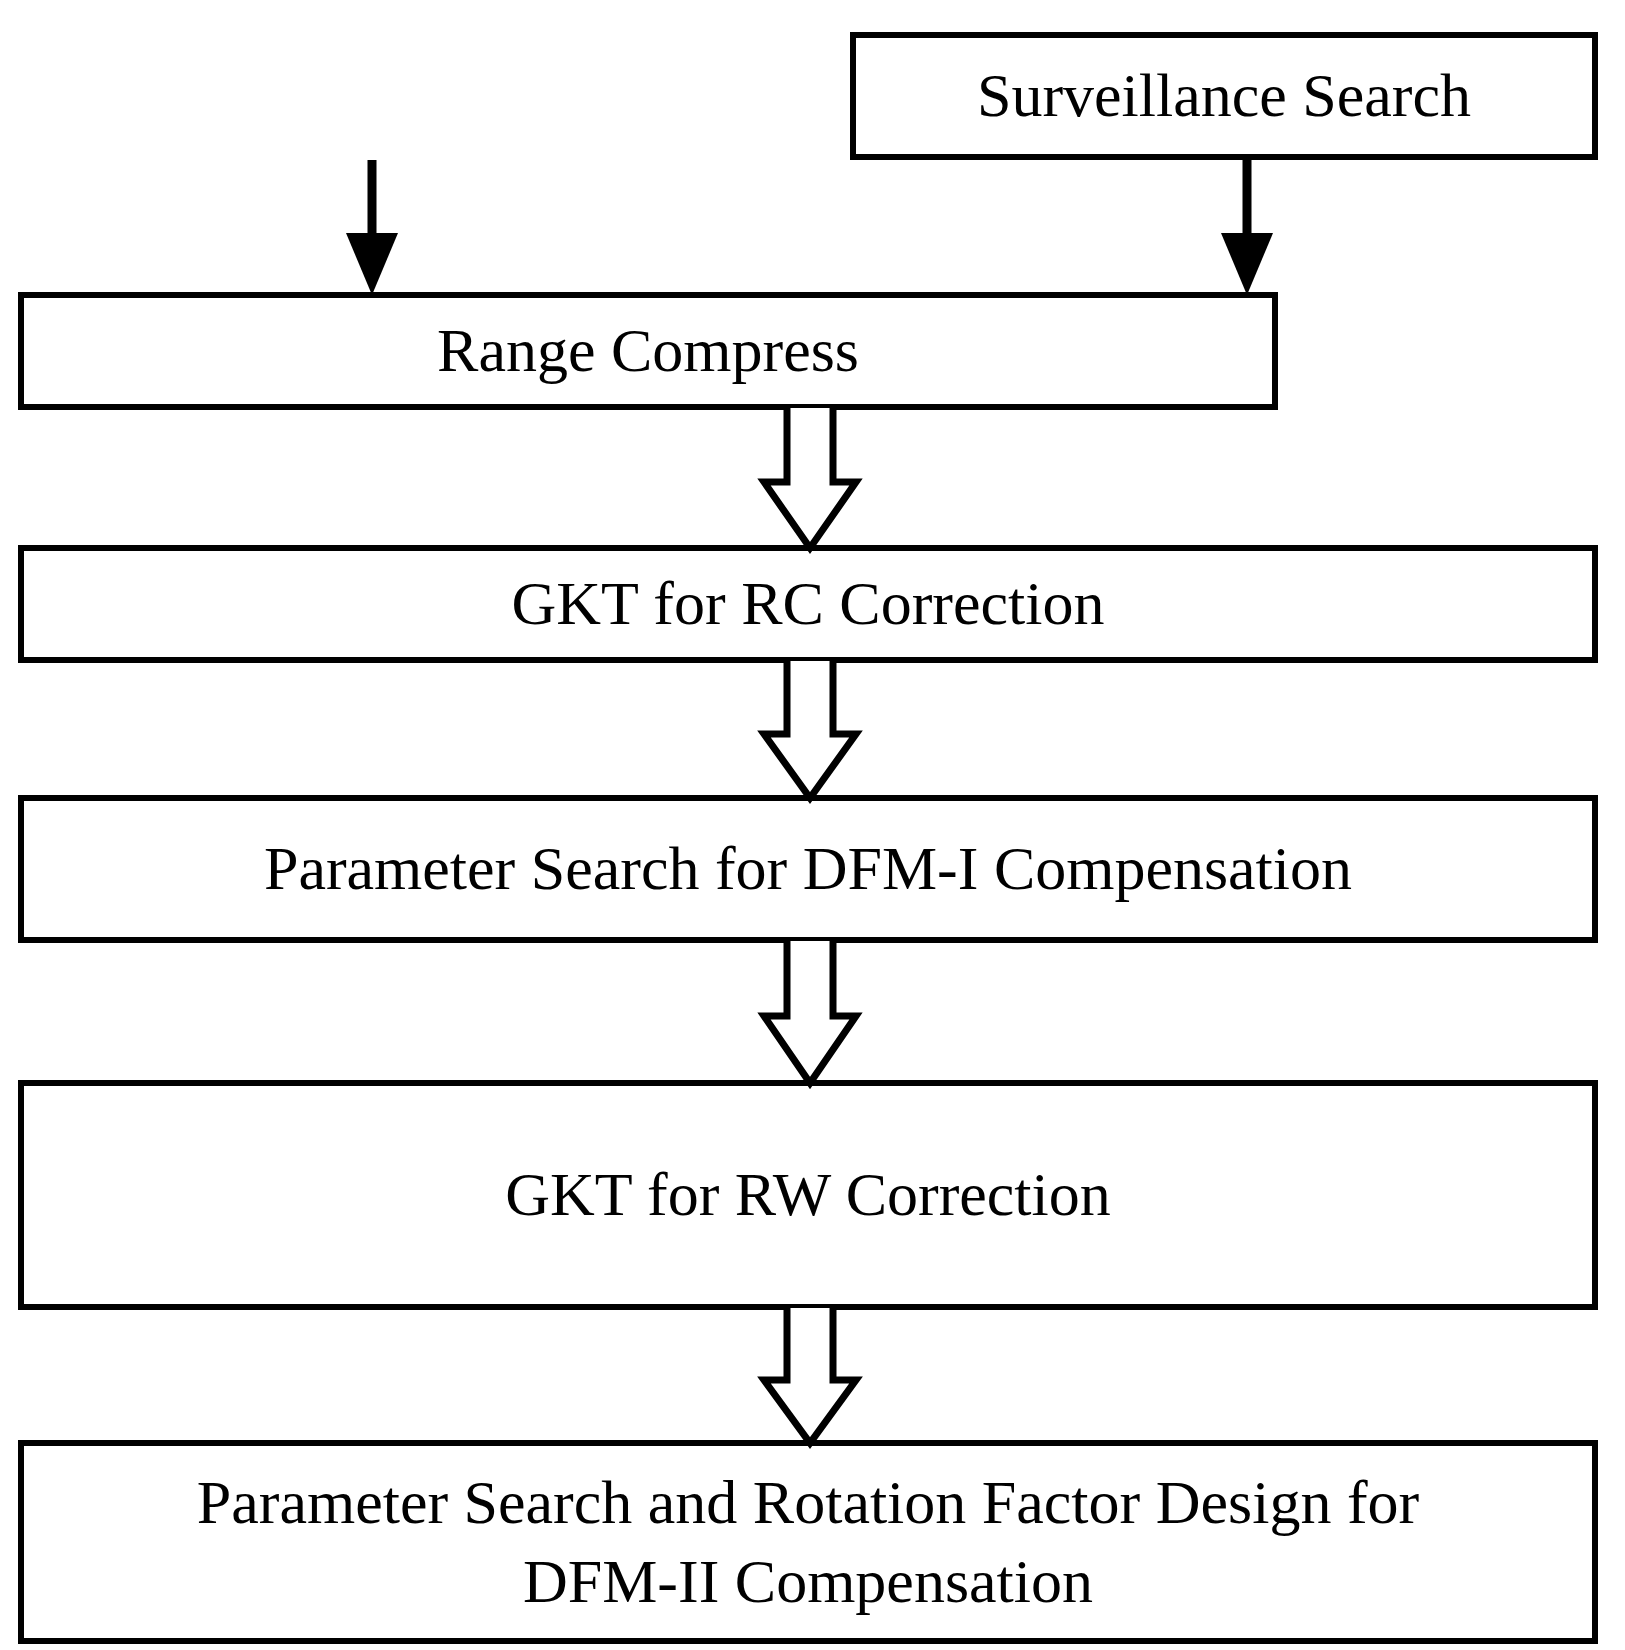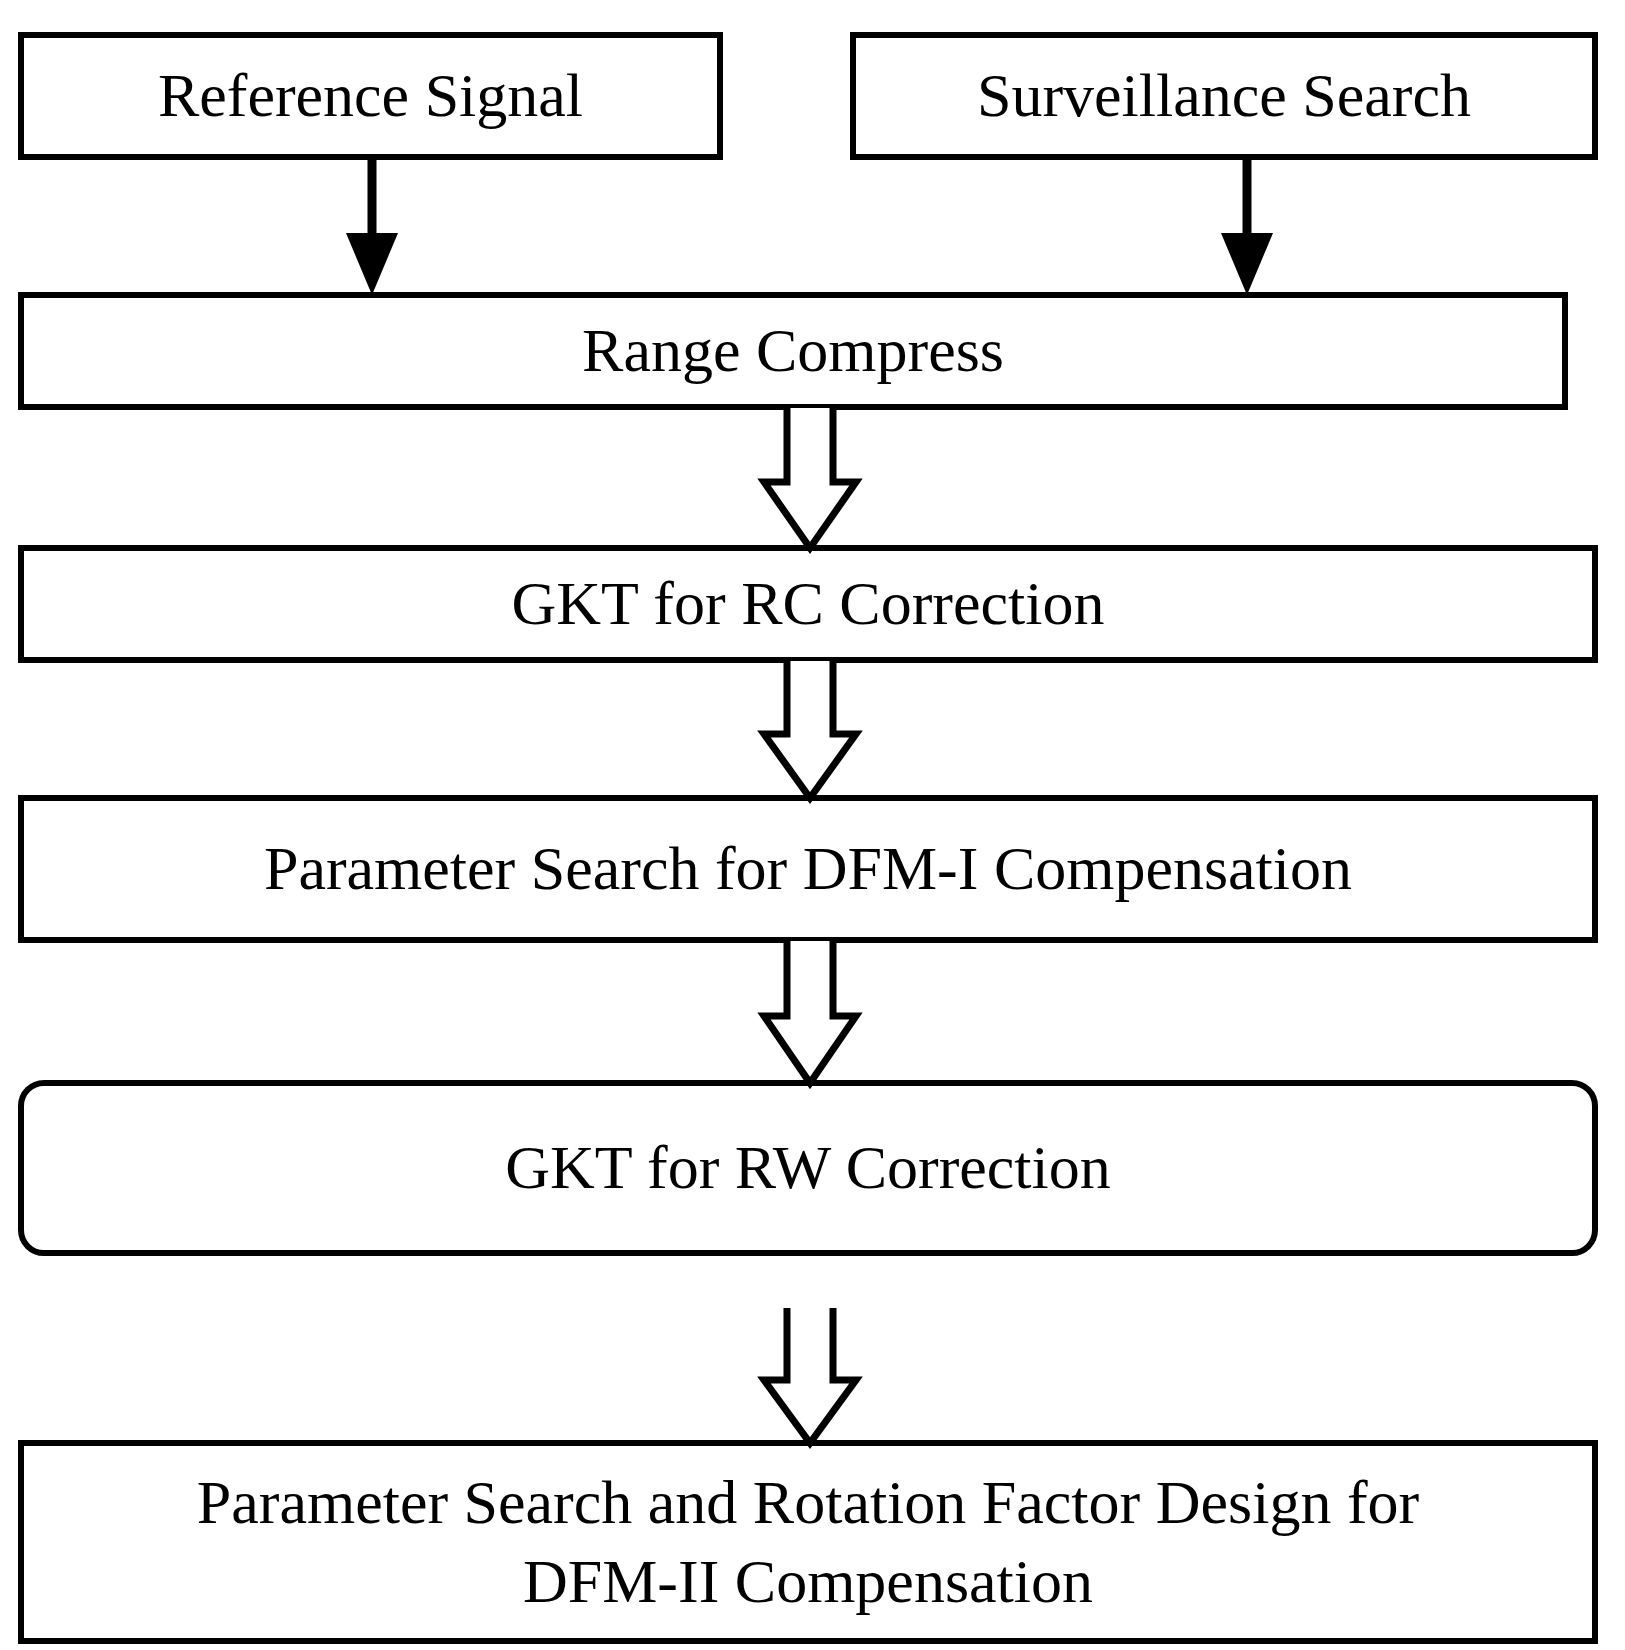--- a/index.html
+++ b/index.html
@@ -38,41 +38,38 @@
     position: absolute;
     overflow: visible;
   }
   .flow-arrow svg { display: block; overflow: visible; }
 </style>
 </head>
 <body>
 
 <div id="canvas">
 
-  <div class="node" style="left: 18px; top: 32px; width: 705px; height: 128px; border-color: rgb(0, 0, 0);">
-    <span class="node-label" style="font-size: 62px; color: rgb(0, 0, 0);">Reference Signal</span>
-  </div>
 
   <div class="node" style="left: 850px; top: 32px; width: 748px; height: 128px; border-color: rgb(0, 0, 0);">
     <span class="node-label" style="font-size: 62px; color: rgb(0, 0, 0);">Surveillance Search</span>
   </div>
 
-  <div class="node" style="left: 18px; top: 292px; width: 1550px; height: 118px; border-color: rgb(0, 0, 0);">
+  <div class="node" style="left: 18px; top: 292px; width: 1260px; height: 118px; border-color: rgb(0, 0, 0);">
     <span class="node-label" style="font-size: 62px; color: rgb(0, 0, 0);">Range Compress</span>
   </div>
 
   <div class="node" style="left: 18px; top: 545px; width: 1580px; height: 118px; border-color: rgb(0, 0, 0);">
     <span class="node-label" style="font-size: 62px; color: rgb(0, 0, 0);">GKT for RC Correction</span>
   </div>
 
   <div class="node" style="left: 18px; top: 795px; width: 1580px; height: 148px; border-color: rgb(0, 0, 0);">
     <span class="node-label" style="font-size: 62px; color: rgb(0, 0, 0);">Parameter Search for DFM-I Compensation</span>
   </div>
 
-  <div class="node" style="left: 18px; top: 1080px; width: 1580px; height: 176px; border-color: rgb(0, 0, 0); border-radius: 26px;">
+  <div class="node" style="left: 18px; top: 1080px; width: 1580px; height: 230px; border-color: rgb(0, 0, 0);">
     <span class="node-label" style="font-size: 62px; color: rgb(0, 0, 0);">GKT for RW Correction</span>
   </div>
 
   <div class="node" style="left: 18px; top: 1440px; width: 1580px; height: 204px; border-color: rgb(0, 0, 0);">
     <span class="node-label" style="font-size: 62px; color: rgb(0, 0, 0);">Parameter Search and Rotation Factor Design for
 DFM-II Compensation</span>
   </div>
 
   <div class="flow-arrow" style="left: 342px; top: 160px; width: 60px; height: 135px;">
       <svg width="60" height="135" viewBox="0 0 60 135">

